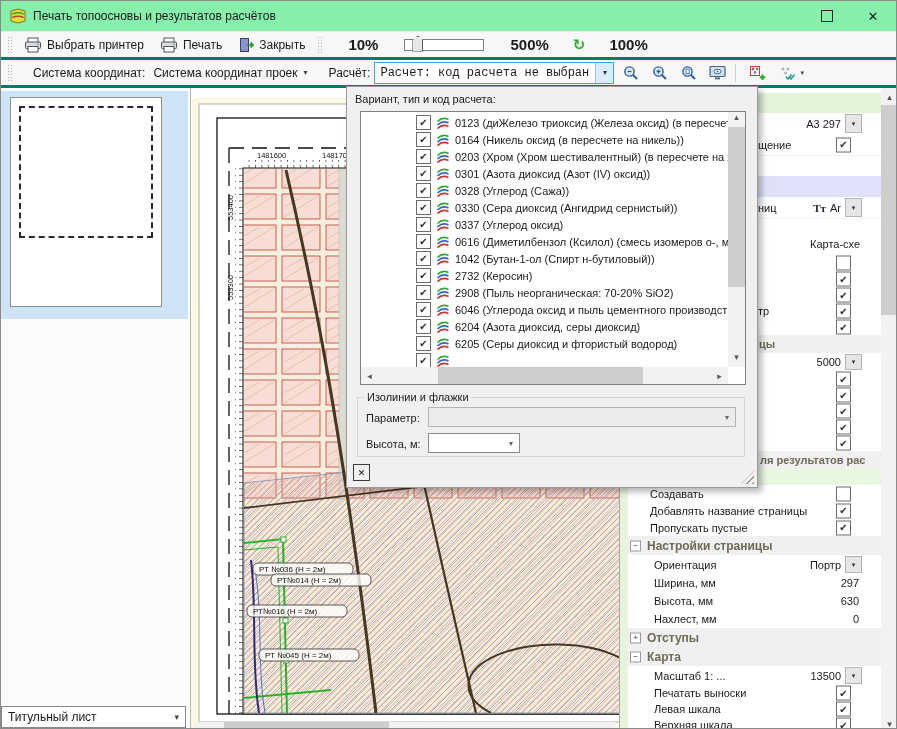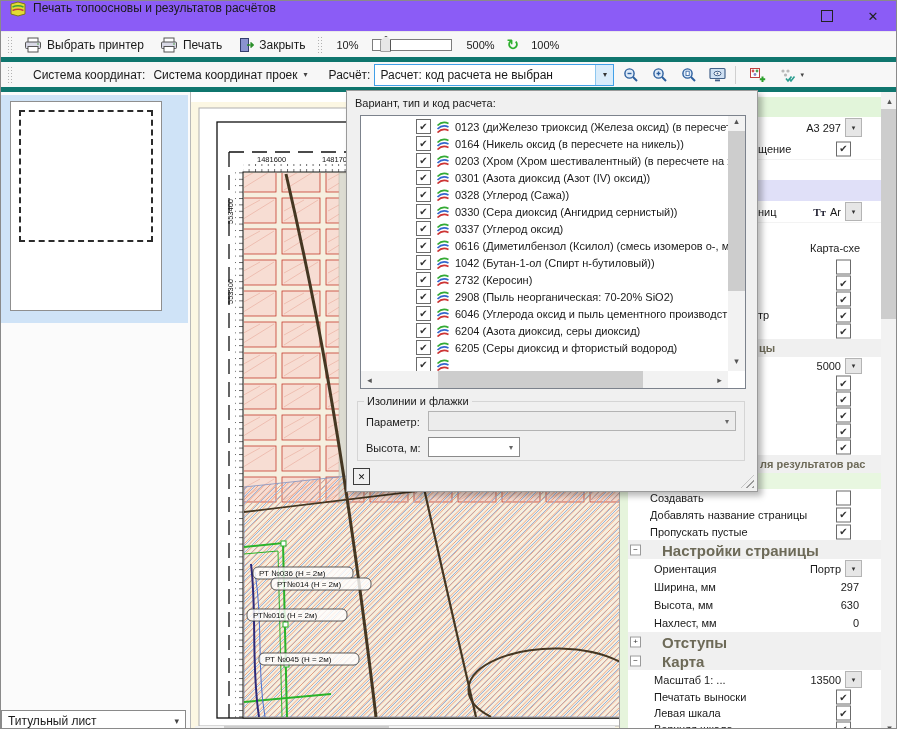--- a/index.html
+++ b/index.html
@@ -1,42 +1,42 @@
 <!DOCTYPE html>
 <html><head>
 <meta charset="utf-8">
 <style>
   html,body{margin:0;padding:0;background:#dcdcdc;}
   .win{position:relative;width:897px;height:729px;background:#fff;border:1px solid #8a8a8a;
        box-sizing:border-box;overflow:hidden;font-family:"Liberation Sans","DejaVu Sans",sans-serif;
        font-size:12px;color:#1a1a1a;-webkit-font-smoothing:antialiased;}
   
-  .titlebar{height:30px;display:flex;background:#8b5cf6;border-bottom:1px solid #e9e9e9;}
+  .titlebar{height:30px;display:flex;align-items:center;background:#86efac;border-bottom:1px solid #e9e9e9;}
   .appicon{margin:0 6px 0 8px;flex:none;}
   .wtitle{font-size:12px;}
   .wbtns{margin-left:auto;display:flex;height:100%;}
   .wbtn{width:46px;height:100%;display:flex;align-items:center;justify-content:center;color:#222;}
   .maxglyph{width:10px;height:10px;border:1px solid #222;display:inline-block;}
   .closeglyph{font-size:13px;}
   
-  .tb{height:25px;display:flex;align-items:center;background:#f7f7f7;border-bottom:5px solid #0f766e;padding:0 2px;}
+  .tb{height:25px;display:flex;align-items:center;background:#f7f7f7;border-bottom:3px solid #0f766e;padding:0 2px;}
   .grip{width:5px;height:17px;margin:0 4px;flex:none;
         background-image:radial-gradient(#b2b2b2 38%,transparent 40%);background-size:3px 3px;}
   .tbtn{display:flex;align-items:center;gap:5px;padding:2px 7px;border:1px solid transparent;background:transparent;
         font:12px "Liberation Sans","DejaVu Sans",sans-serif;color:#1a1a1a;}
-  .zlabel{font-size:11px;margin:0 10px;}
+  .zlabel{font-size:15px;margin:0 22px;font-weight:bold;}
   .slider{position:relative;width:78px;height:10px;border:1px solid #7c7c7c;background:#fff;margin:0 4px;}
   .sthumb{position:absolute;left:7px;top:-4px;width:11px;height:16px;background:#e7e7e7;
           box-shadow:inset 0 0 0 1px #555;clip-path:polygon(50% 0,100% 32%,100% 100%,0 100%,0 32%);}
   .greenref{color:#2faf2f;font-size:15px;font-weight:bold;margin:0 2px;}
   .lbl{margin:0 4px 0 17px;font-size:12px;}
   .flatcombo{display:flex;align-items:center;gap:6px;padding:2px 4px;}
   .flatcombo .da{font-size:8px;color:#444;}
   .combo{display:flex;align-items:center;background:#fff;border:1px solid #7a7a7a;height:22px;box-sizing:border-box;}
-  .combo .ctext{flex:1;padding:0 5px;font-size:12px;white-space:nowrap;overflow:hidden;}
+  .combo .ctext{flex:1;padding:0 5px;font-size:12px;white-space:nowrap;overflow:hidden;font-family:Liberation Mono, monospace;}
   .combo .ddbtn{width:17px;height:100%;display:flex;align-items:center;justify-content:center;
                 background:#e6e6e6;border-left:1px solid #b4b4b4;font-size:8px;color:#333;flex:none;}
   .combo.focused{border-color:#41a0e8;}
   .combo.focused .ddbtn{background:#d9ecfb;border-left-color:#8ec7ef;}
   .ticonbtn{width:24px;height:21px;display:flex;align-items:center;justify-content:center;margin-left:5px;}
   .sep{width:1px;height:18px;background:#d0d0d0;margin:0 5px;}
   
   .main{position:relative;height:644px;background:#fff;}
   .bottomline{height:3px;background:#2f80d9;}
   
@@ -70,21 +70,21 @@
   .val .dd{width:17px;align-self:stretch;display:flex;align-items:center;justify-content:center;
            background:#e6e6e6;border:1px solid #b4b4b4;font-size:7px;color:#333;box-sizing:border-box;}
   .valnum{position:absolute;right:22px;top:50%;transform:translateY(-50%);font-size:11px;}
   .valleft{position:absolute;left:190px;top:50%;transform:translateY(-50%);font-size:11px;white-space:nowrap;}
   .ckbox{width:13px;height:13px;background:#fff;border:1px solid #6b6b6b;box-sizing:content-box;
          display:inline-flex;align-items:center;justify-content:center;flex:none;}
   .ckbox.on::after{content:"✔";font-size:10px;line-height:1;color:#333;}
   .prow .ckbox{position:absolute;right:30px;top:50%;transform:translateY(-50%);}
   .expbox{position:absolute;left:10px;top:50%;transform:translateY(-50%);width:9px;height:9px;border:1px solid #9a9a9a;
           background:#fff;font-size:8px;line-height:8px;text-align:center;color:#333;}
-  .gtitle{position:absolute;left:27px;top:50%;transform:translateY(-50%);font-size:15px;font-weight:bold;color:#6d6a58;margin-left:15px;}
+  .gtitle{position:absolute;left:27px;top:50%;transform:translateY(-50%);font-size:12px;font-weight:bold;color:#6d6a58;}
   .gutter{position:absolute;left:0;top:381px;width:8px;height:263px;background:#e6f4dc;}
   .vscroll{position:absolute;right:0;top:0;width:17px;height:644px;background:#f2f2f2;}
   .vscroll .up{position:absolute;top:0;left:0;width:17px;height:17px;display:flex;align-items:center;justify-content:center;font-size:9px;color:#555;}
   .vscroll .down{position:absolute;bottom:0;left:0;width:17px;height:17px;display:flex;align-items:center;justify-content:center;font-size:9px;color:#555;}
   .vthumb{position:absolute;left:0;top:17px;width:17px;height:210px;background:#cdcdcd;}
   
   .popup{position:absolute;left:345px;top:-2px;width:412px;height:402px;background:#f0f0f0;border:1px solid #9a9a9a;
          box-sizing:border-box;box-shadow:4px 4px 6px rgba(0,0,0,.28);z-index:30;}
   .phead{position:absolute;left:8px;top:6px;font-size:11px;}
   .plist{position:absolute;left:13px;top:24px;width:386px;height:274px;background:#fff;border:1px solid #7c828c;box-sizing:border-box;overflow:hidden;}

